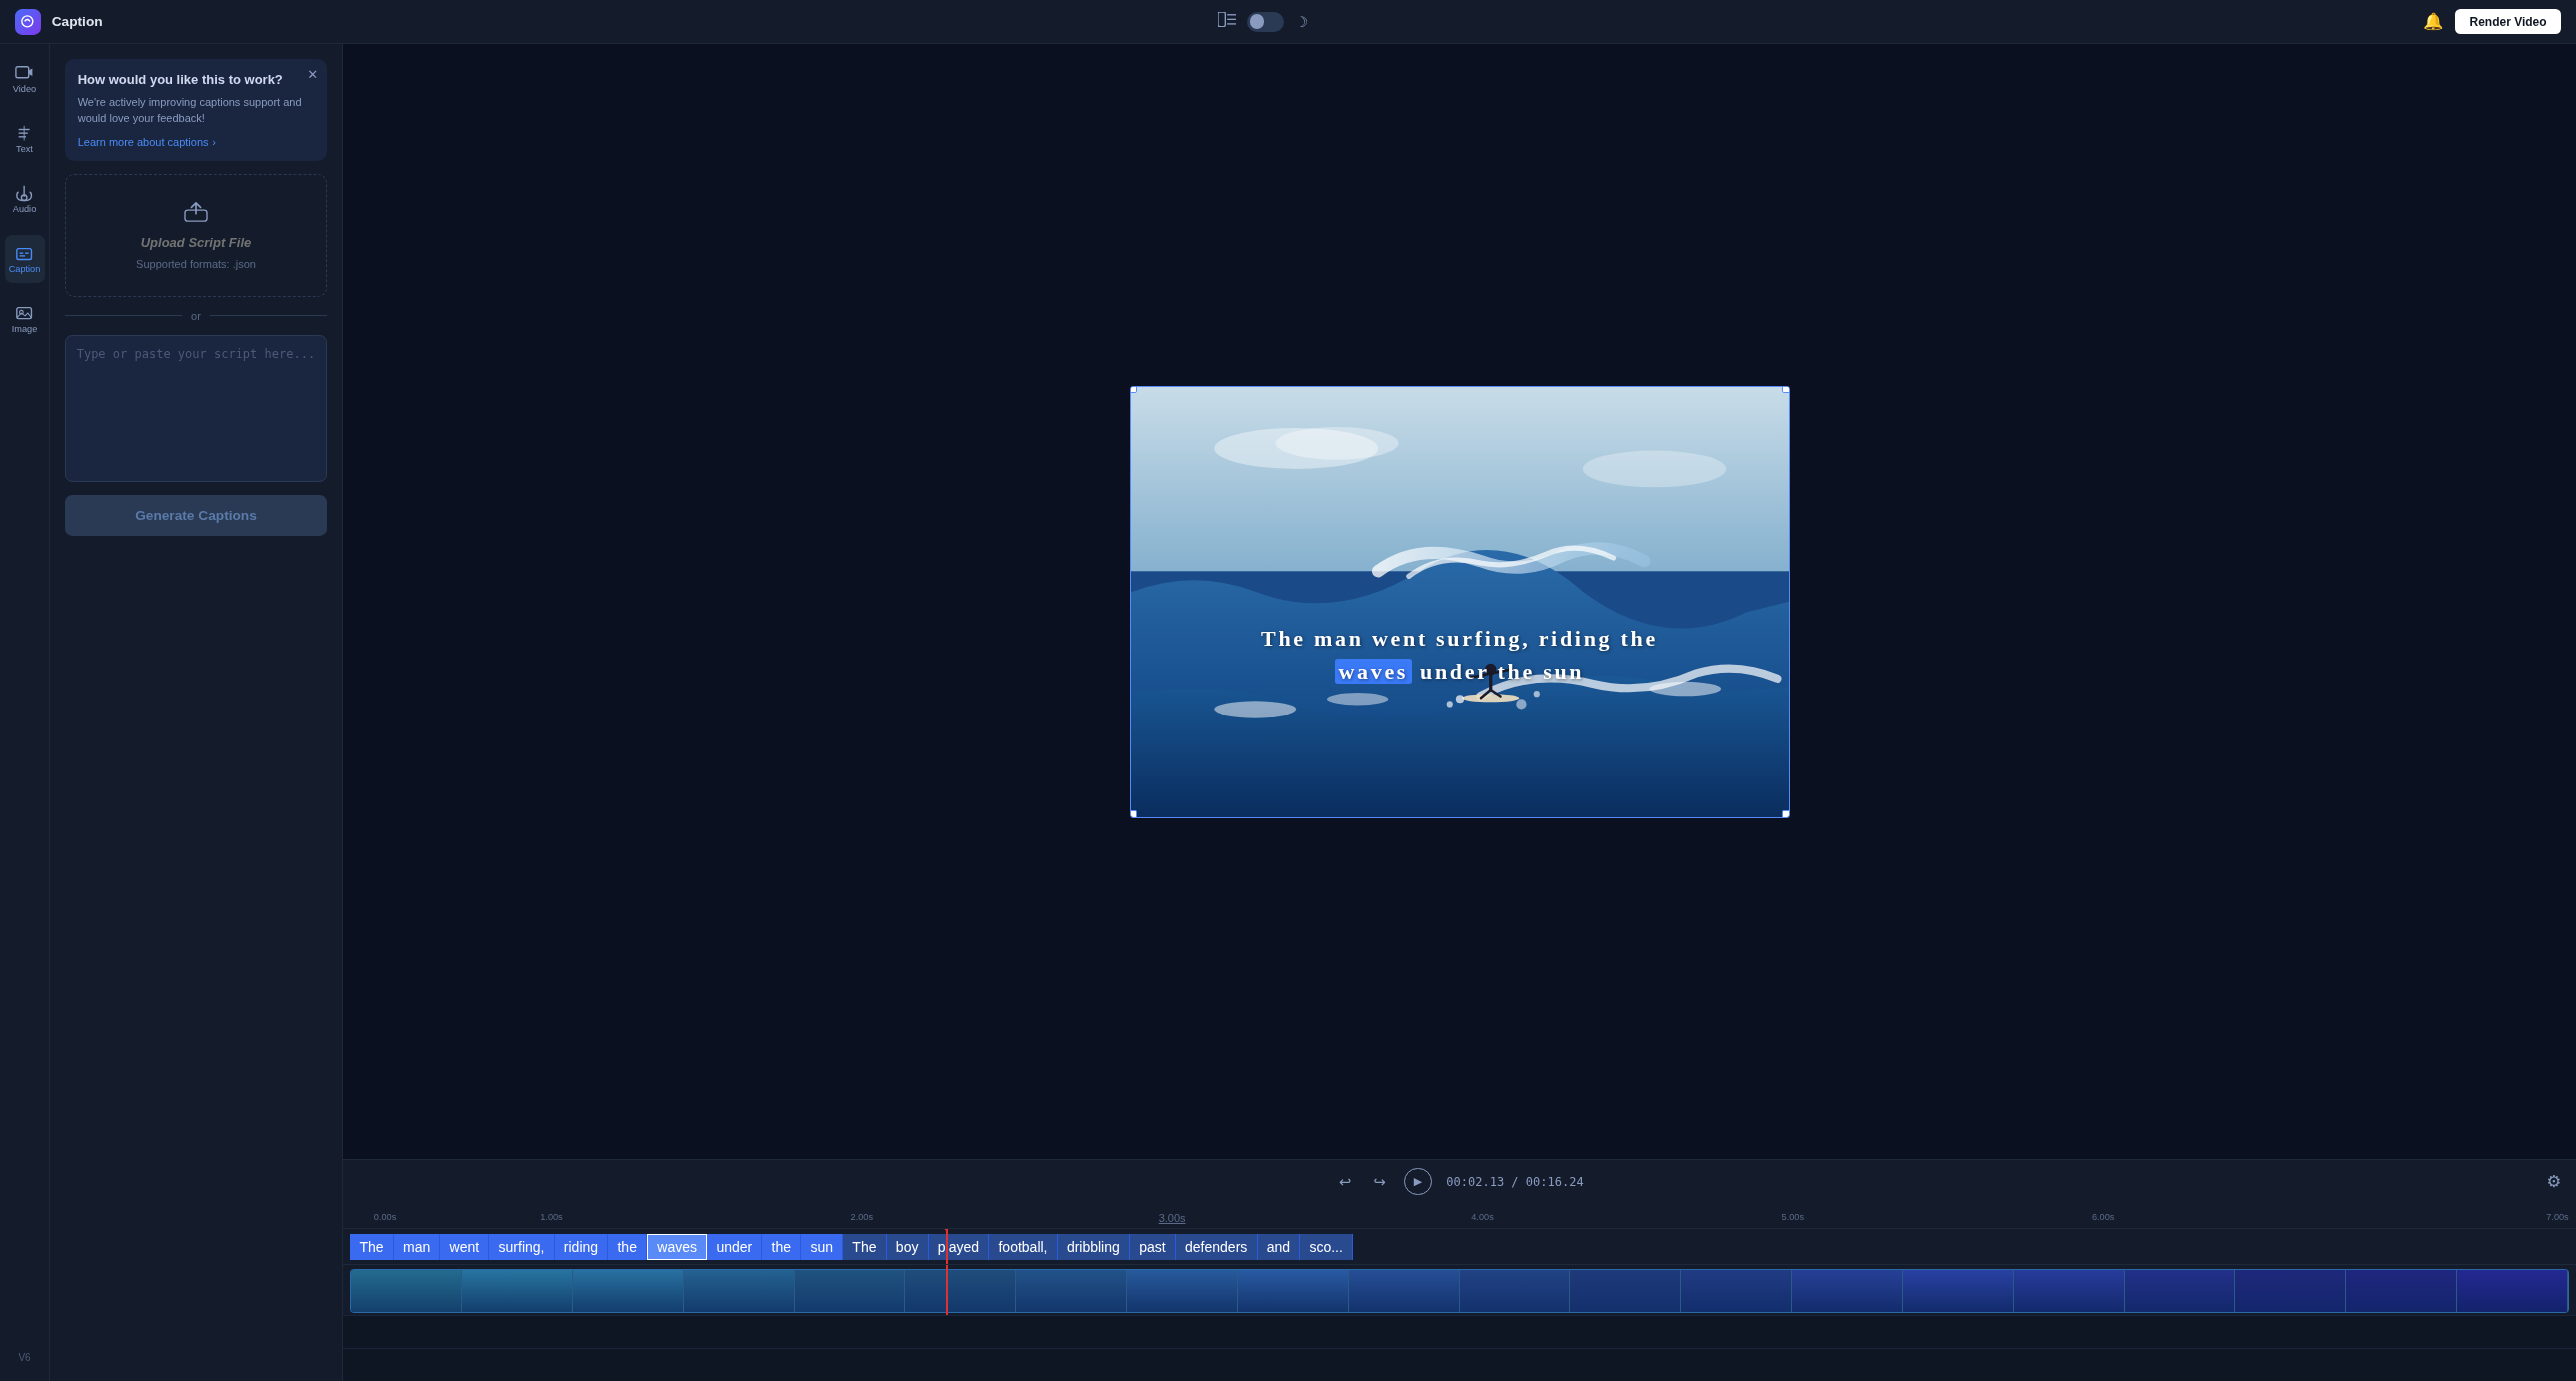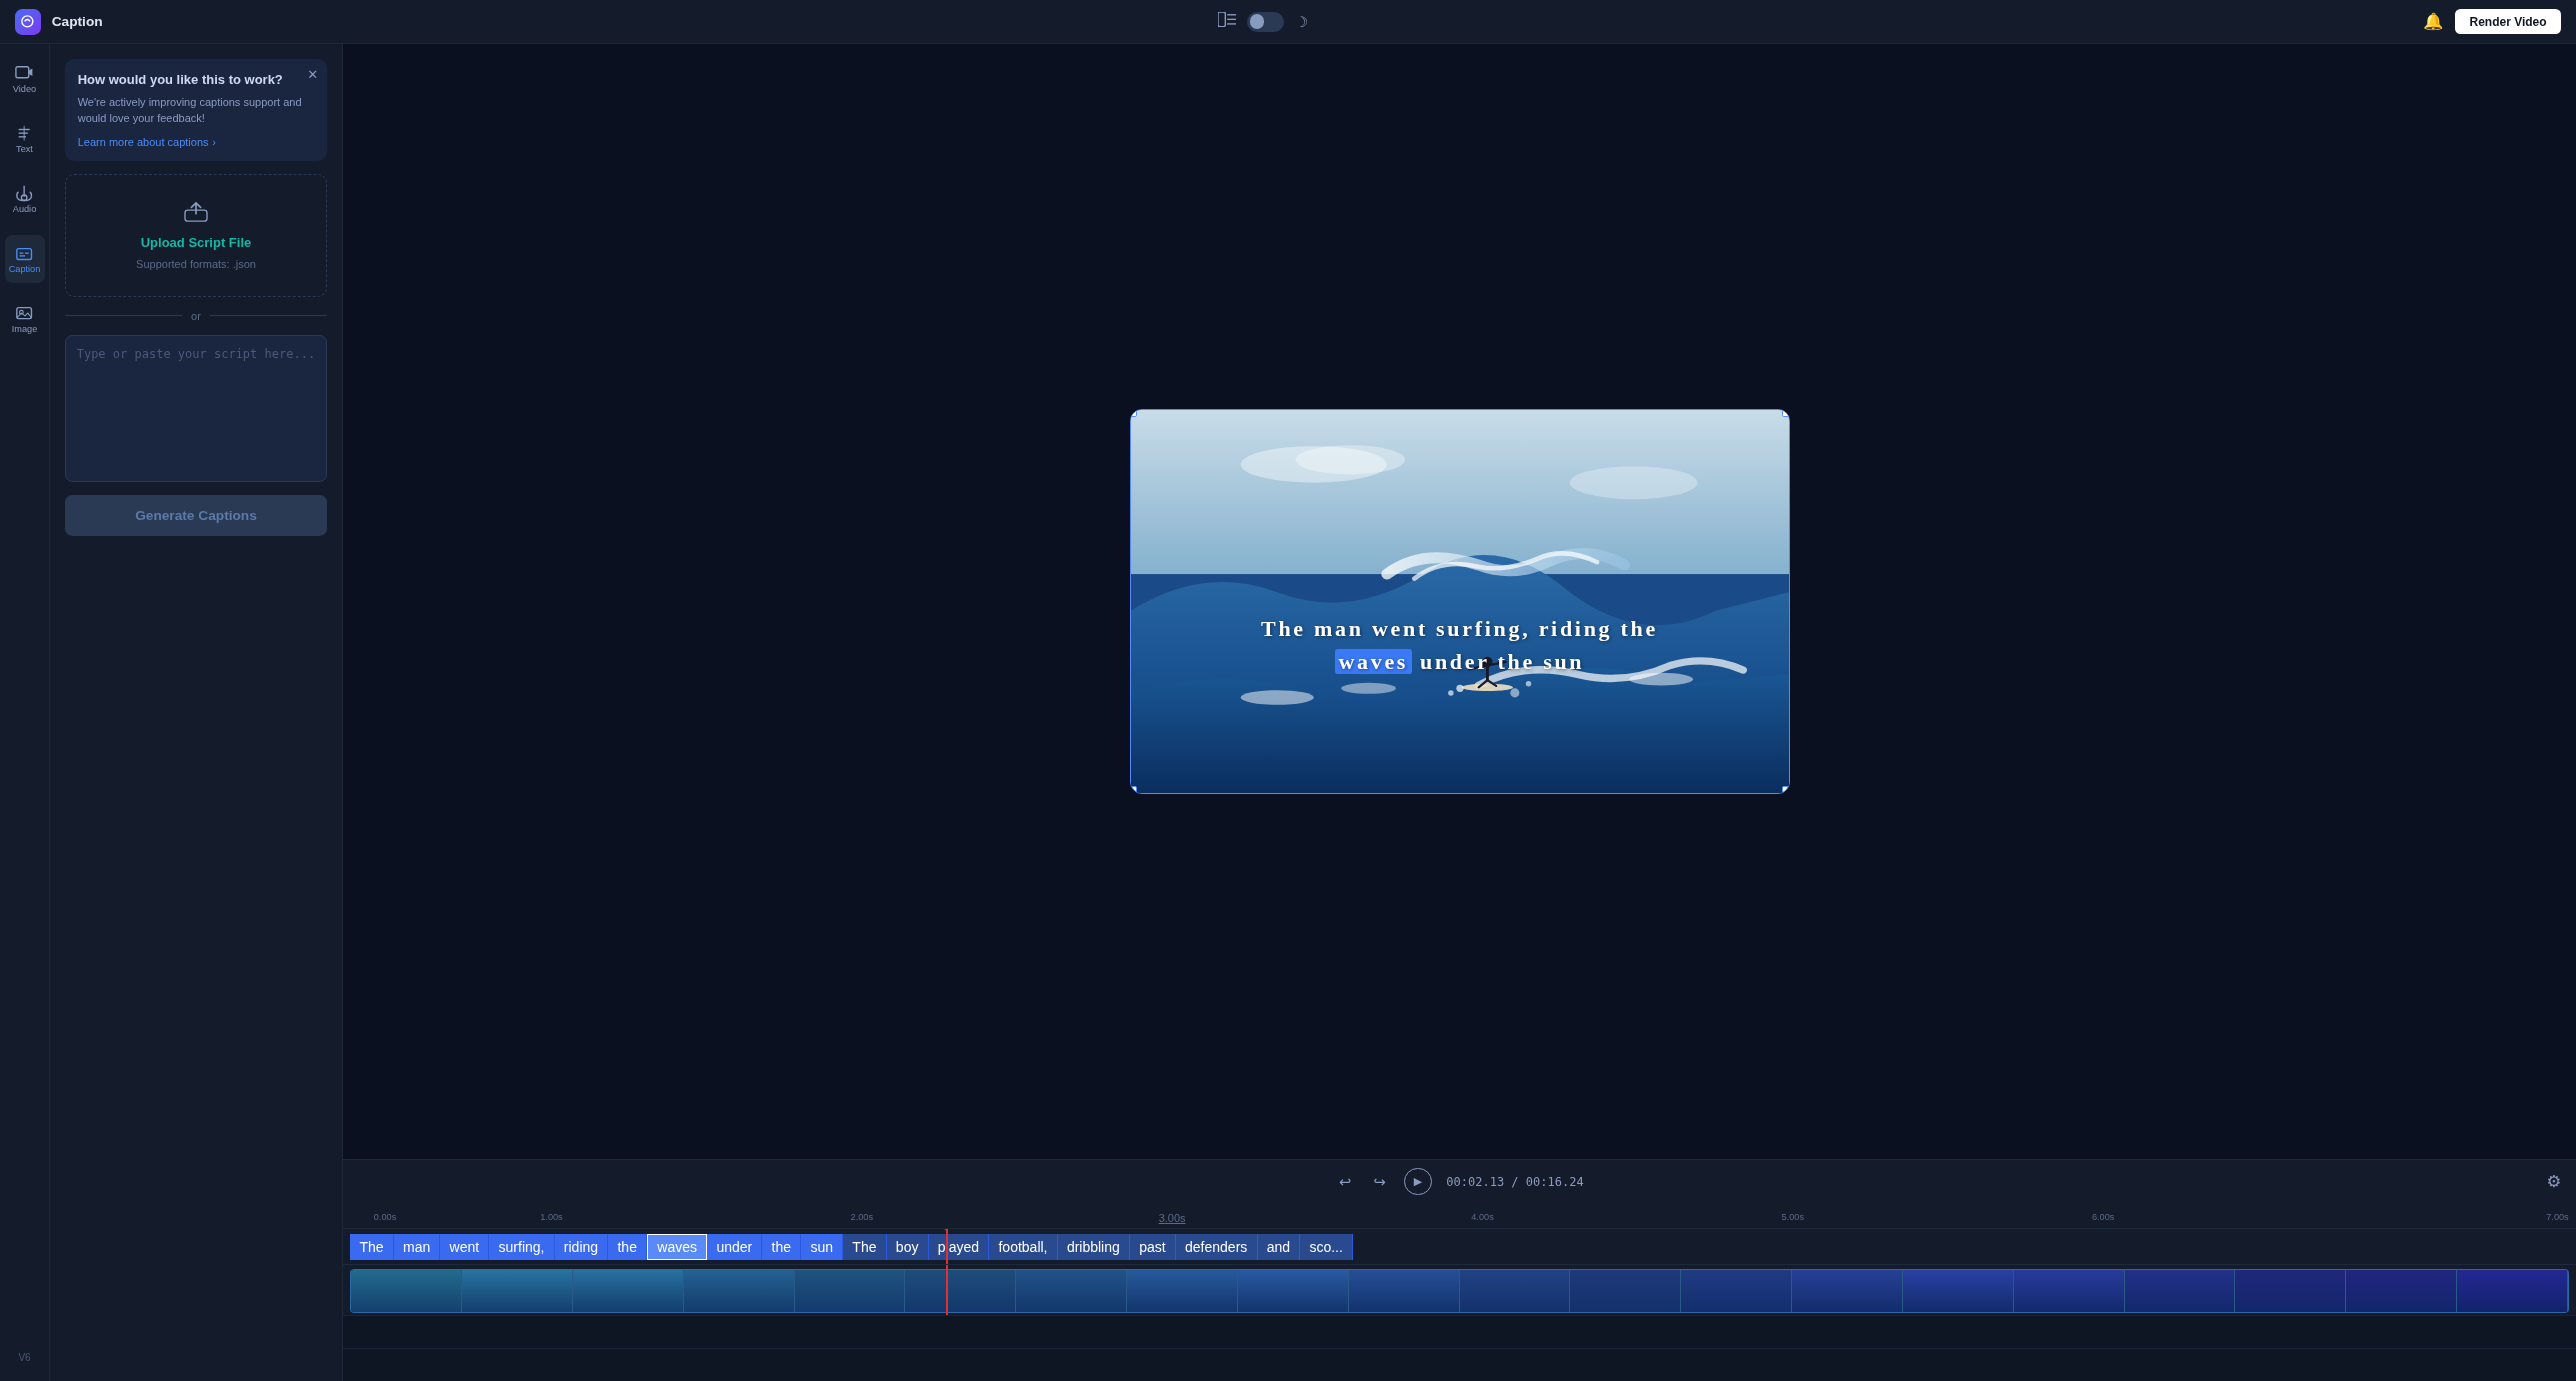--- a/index.html
+++ b/index.html
@@ -202,21 +202,22 @@
       gap: 7.3px;
       cursor: pointer;
     }
     .upload-icon {
       font-size: 20px;
       color: #8a9bc0;
     }
     .upload-title {
       font-size: 13px;
       font-weight: 600;
-      color: #14b8a6;
+      color: #737373;
+      font-style: italic;
     }
     .upload-sub {
       font-size: 11px;
       color: #5a6a88;
     }
 
     .or-divider {
       display: flex;
       align-items: center;
       gap: 9.2px;
@@ -270,23 +271,23 @@
       background: #0a1020;
       display: flex;
       align-items: center;
       justify-content: center;
       position: relative;
       overflow: hidden;
     }
     .video-canvas {
       position: relative;
       width: 660px;
-      height: 385px;
+      height: 432px;
       border: 1.8px solid #5a8af7;
-      border-radius: 12px;
+      border-radius: 3px;
       overflow: hidden;
       background: linear-gradient(180deg, #b8cce8 0%, #6aa0c8 20%, #2a7ab8 50%, #1a5a98 80%, #0a3a78 100%);
     }
 
     
     .video-canvas-inner {
       width: 100%;
       height: 100%;
       position: relative;
     }

